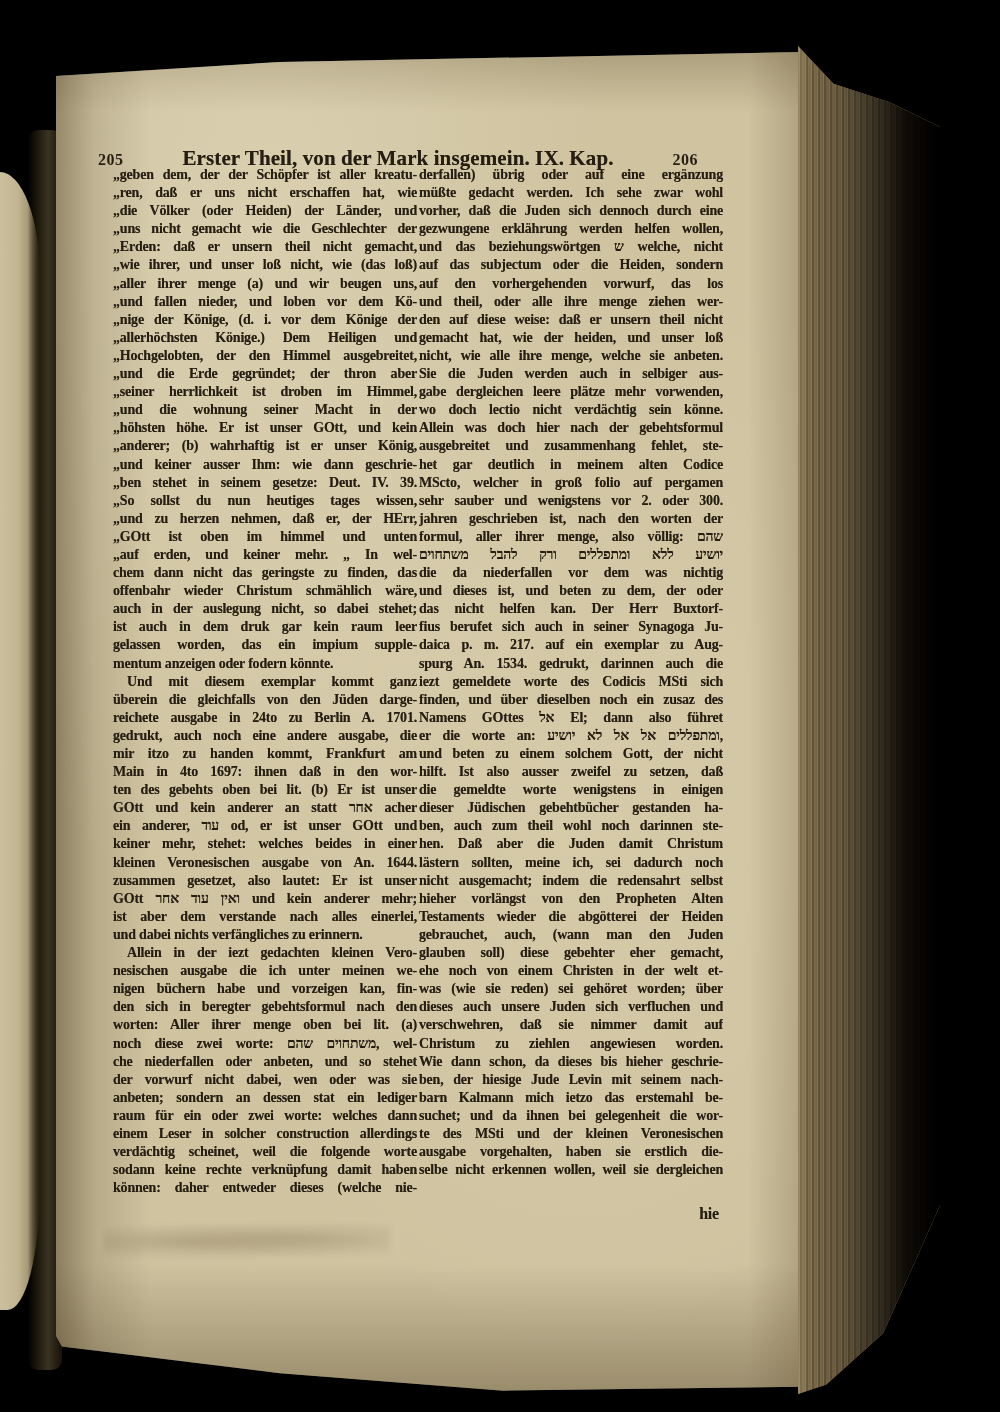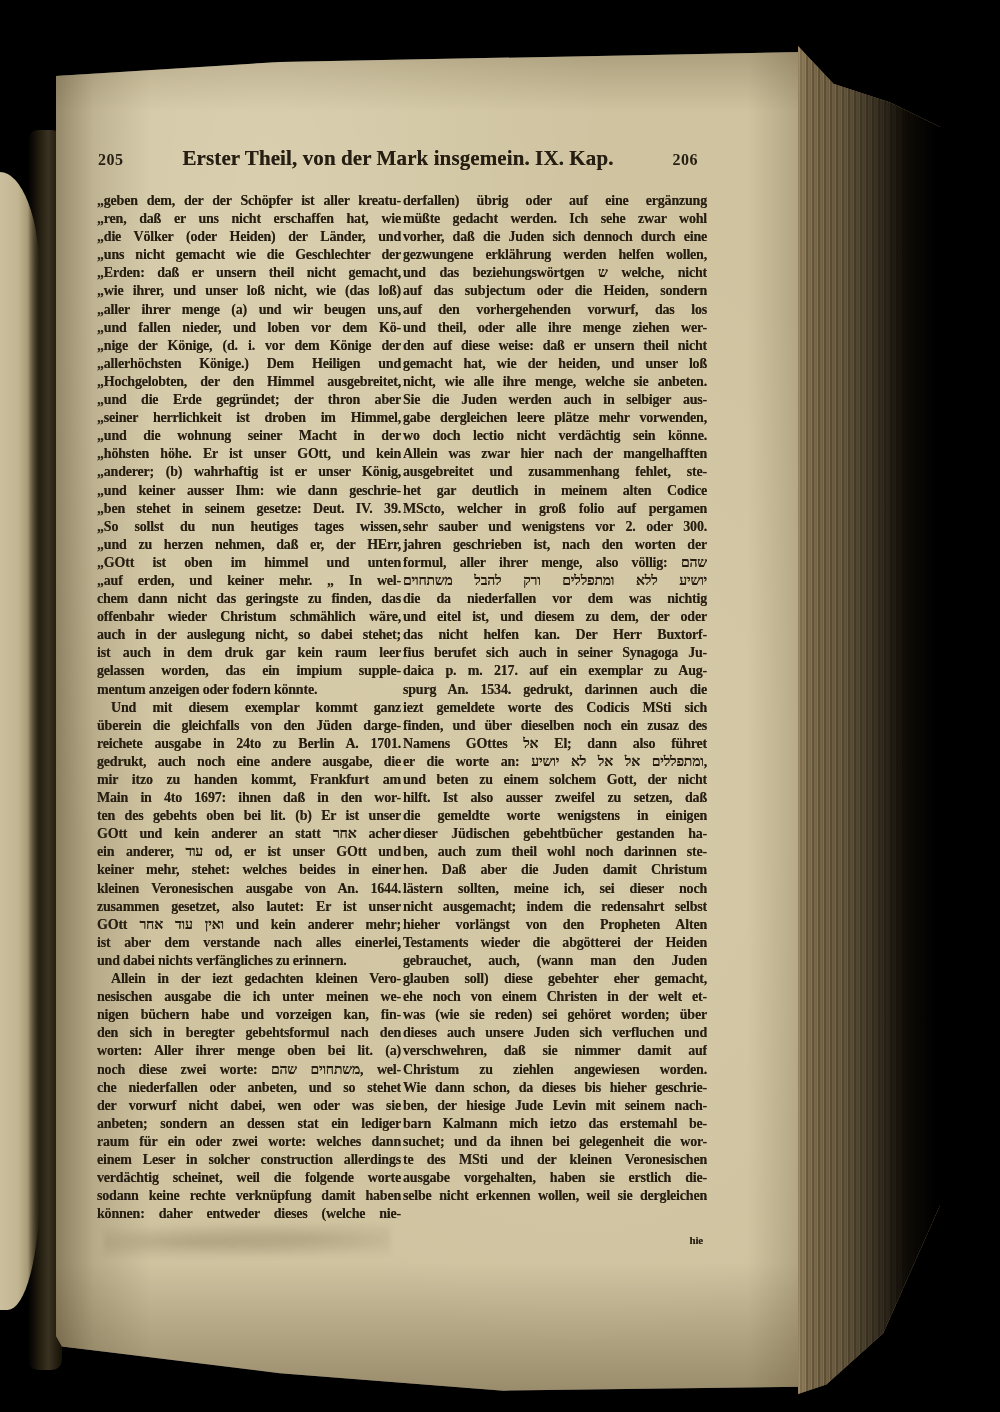--- a/index.html
+++ b/index.html
@@ -50,36 +50,37 @@
     position:absolute;left:42px;top:94px;width:600px;
     display:flex;align-items:baseline;justify-content:space-between;
     color:var(--ink,#261e12);
   }
   .page-number{font-size:16px;font-weight:bold;letter-spacing:.5px;}
   .header-title{
     font-size:21px;font-weight:bold;letter-spacing:.1px;
     text-shadow:0 0 .5px rgba(45,34,16,.65);
   }
   .text-column{
-    position:absolute;top:140px;width:304px;overflow:hidden;
+    position:absolute;top:114px;width:304px;overflow:hidden;
     color:var(--ink,#261e12);
     font-size:14px;font-weight:bold;letter-spacing:-.2px;
     text-shadow:0 0 .45px rgba(45,34,16,.55);
+    margin-left:16px;
   }
   .col-left{left:41px;}
   .col-right{left:347px;}
   .line{
     line-height:18.1px;white-space:nowrap;
     text-align:justify;text-align-last:justify;
   }
   .line.flush{text-align-last:left;}
   .line.indent{text-indent:14px;}
   .catchword{
     margin-top:26px;text-align:right;line-height:18px;
-    font-size:11px;font-weight:bold;padding-right:4px;
+    font-size:16px;font-weight:bold;padding-right:4px;
   }
   .show-through-smudge{
     position:absolute;left:48px;top:1172px;width:286px;height:36px;
     background:
       radial-gradient(ellipse at 30% 50%, rgba(92,76,48,.20), rgba(0,0,0,0) 70%),
       radial-gradient(ellipse at 70% 40%, rgba(92,76,48,.16), rgba(0,0,0,0) 65%);
     filter:blur(2px);
   }
 </style>
 </head>
@@ -163,45 +164,45 @@
       <div class="line">und das beziehungswörtgen ש welche, nicht</div>
       <div class="line">auf das subjectum oder die Heiden, sondern</div>
       <div class="line">auf den vorhergehenden vorwurf, das los</div>
       <div class="line">und theil, oder alle ihre menge ziehen wer-</div>
       <div class="line">den auf diese weise: daß er unsern theil nicht</div>
       <div class="line">gemacht hat, wie der heiden, und unser loß</div>
       <div class="line">nicht, wie alle ihre menge, welche sie anbeten.</div>
       <div class="line">Sie die Juden werden auch in selbiger aus-</div>
       <div class="line">gabe dergleichen leere plätze mehr vorwenden,</div>
       <div class="line">wo doch lectio nicht verdächtig sein könne.</div>
-      <div class="line">Allein was zwar hier nach der mangelhafften</div>
+      <div class="line">Allein was doch hier nach der gebehtsformul</div>
       <div class="line">ausgebreitet und zusammenhang fehlet, ste-</div>
       <div class="line">het gar deutlich in meinem alten Codice</div>
       <div class="line">MScto, welcher in groß folio auf pergamen</div>
       <div class="line">sehr sauber und wenigstens vor 2. oder 300.</div>
       <div class="line">jahren geschrieben ist, nach den worten der</div>
       <div class="line">formul, aller ihrer menge, also völlig: שהם</div>
       <div class="line">יושיע ללא ומתפללים ורק להבל משתחוים</div>
       <div class="line">die da niederfallen vor dem was nichtig</div>
-      <div class="line">und eitel ist, und diesem zu dem, der oder</div>
+      <div class="line">und dieses ist, und beten zu dem, der oder</div>
       <div class="line">das nicht helfen kan.  Der Herr Buxtorf-</div>
       <div class="line">fius berufet sich auch in seiner Synagoga Ju-</div>
       <div class="line">daica p. m. 217. auf ein exemplar zu Aug-</div>
       <div class="line">spurg An. 1534. gedrukt, darinnen auch die</div>
       <div class="line">iezt gemeldete worte des Codicis MSti sich</div>
       <div class="line">finden, und über dieselben noch ein zusaz des</div>
       <div class="line">Namens GOttes אל El; dann also führet</div>
       <div class="line">er die worte an: ומתפללים אל אל לא יושיע,</div>
       <div class="line">und beten zu einem solchem Gott, der nicht</div>
       <div class="line">hilft.  Ist also ausser zweifel zu setzen, daß</div>
       <div class="line">die gemeldte worte wenigstens in einigen</div>
       <div class="line">dieser Jüdischen gebehtbücher gestanden ha-</div>
       <div class="line">ben, auch zum theil wohl noch darinnen ste-</div>
       <div class="line">hen.  Daß aber die Juden damit Christum</div>
-      <div class="line">lästern sollten, meine ich, sei dieser noch</div>
+      <div class="line">lästern sollten, meine ich, sei dadurch noch</div>
       <div class="line">nicht ausgemacht; indem die redensahrt selbst</div>
       <div class="line">hieher vorlängst von den Propheten Alten</div>
       <div class="line">Testaments wieder die abgötterei der Heiden</div>
       <div class="line">gebrauchet, auch, (wann man den Juden</div>
       <div class="line">glauben soll) diese gebehter eher gemacht,</div>
       <div class="line">ehe noch von einem Christen in der welt et-</div>
       <div class="line">was (wie sie reden) sei gehöret worden; über</div>
       <div class="line">dieses auch unsere Juden sich verfluchen und</div>
       <div class="line">verschwehren, daß sie nimmer damit auf</div>
       <div class="line">Christum zu ziehlen angewiesen worden.</div>

